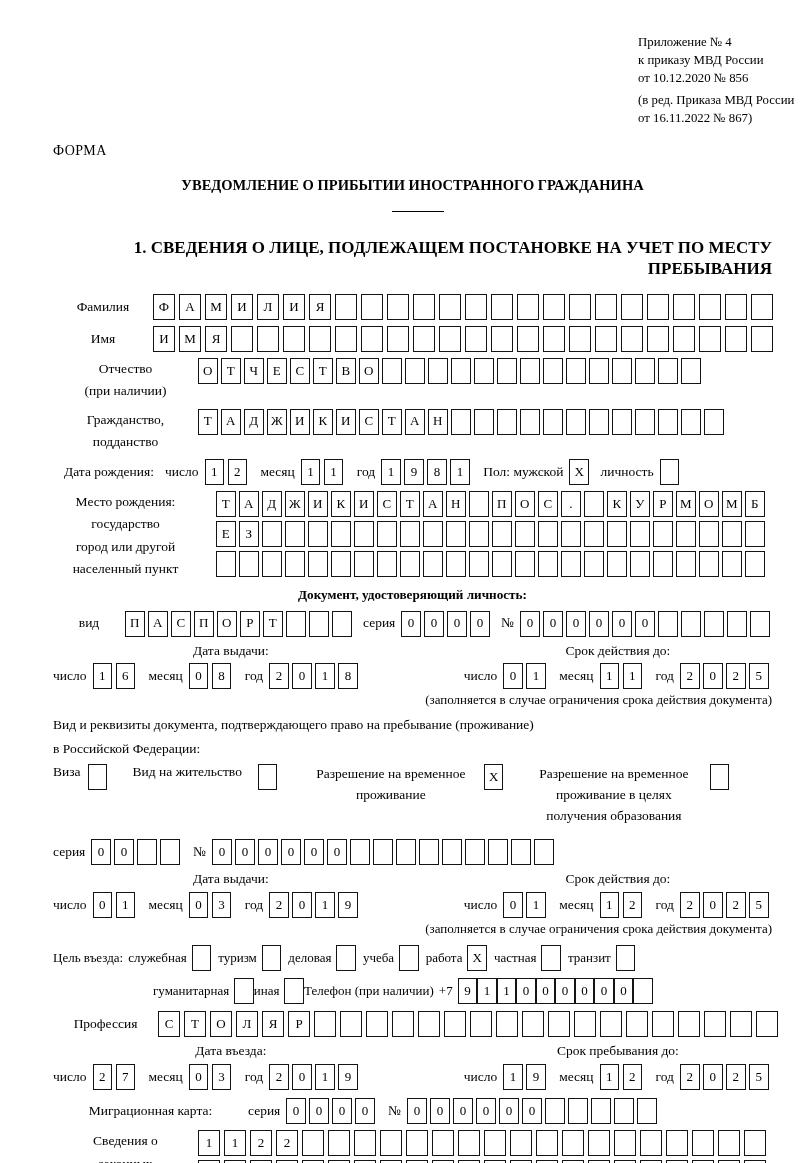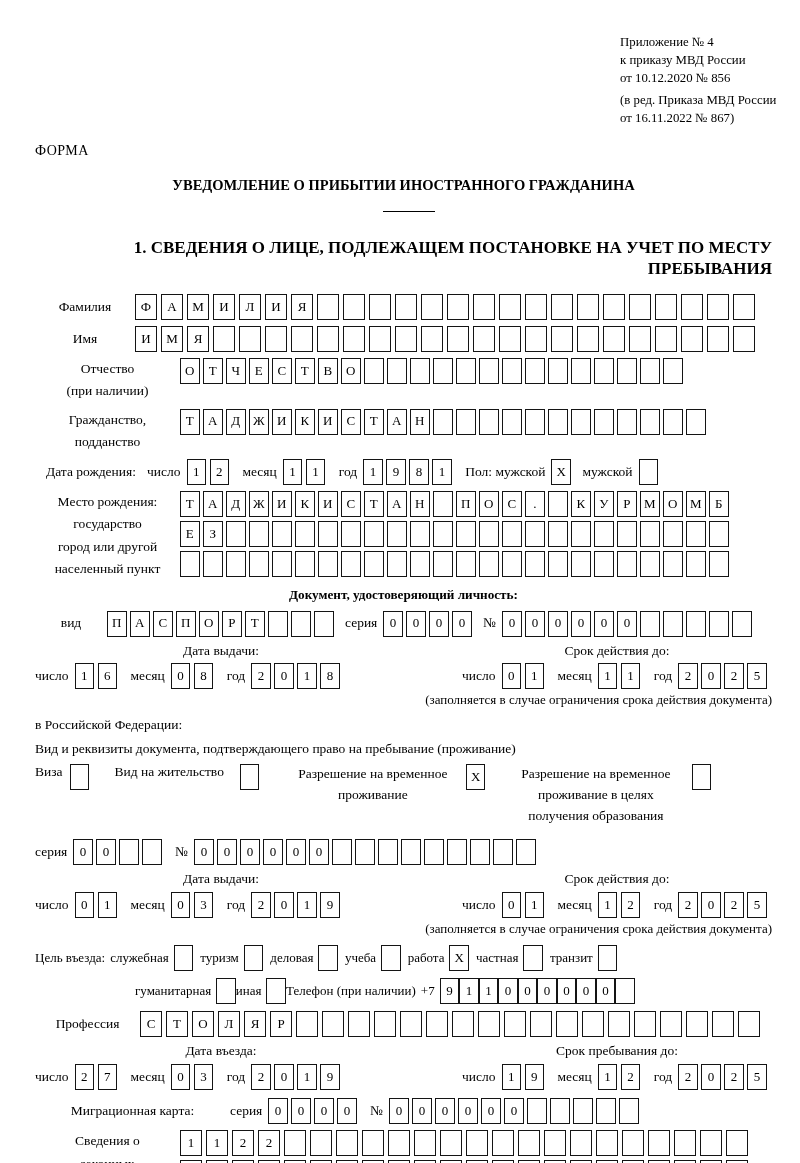--- a/index.html
+++ b/index.html
@@ -2,21 +2,21 @@
 <html><head>
 <meta charset="utf-8">
 <style>
   * { box-sizing: border-box; }
   html,body { margin:0; padding:0; }
   body {
     width:800px; height:1163px; background:#ffffff; color:#000;
     font-family:"Liberation Serif","DejaVu Serif",serif;
     font-size:13.5px; line-height:1.25;
   }
-  .page { width:800px; height:1163px; padding:34px 28px 8px 35px; overflow:hidden; }
+  .page { width:800px; height:1163px; padding:34px 28px 8px 53px; overflow:hidden; }
 
   .appendix { margin-left:585px; width:182px; font-size:12.8px; line-height:1.4; }
   .appendix .ed { margin-top:4px; }
   .forma { text-align:left; font-weight:normal; font-size:14px; margin:14px 2px 16px 0; letter-spacing:.4px; }
 
   .title { text-align:center; font-weight:bold; font-size:14.5px; line-height:1.5; margin-bottom:18px; }
   .uline { display:inline-block; width:52px; border-bottom:1.8px solid #000; margin-left:10px; vertical-align:baseline; }
 
   .sec { font-weight:bold; font-size:17px; text-align:right; margin-bottom:15px; }
 
@@ -229,25 +229,25 @@
       </span>
     <span class="dlbl">год</span>
     <span class="cells gsep">
         <span class="cb">1</span>
         <span class="cb">9</span>
         <span class="cb">8</span>
         <span class="cb">1</span>
       </span>
     <span class="dlbl">Пол: мужской</span>
     <span class="cb">X</span>
-    <span class="dlbl" style="margin-left:8px">мужской</span>
+    <span class="dlbl" style="margin-left:8px">личность</span>
     <span class="cb"></span>
   </div>
 
-  <div class="row top" style="margin-top:6px;">
+  <div class="row top" style="margin-top:6px;gap:18px;">
     <div class="lbl w145 lbl2">
       <div>Место рождения:</div>
       <div>государство</div>
       <div>город или другой</div>
       <div>населенный пункт</div>
     </div>
     <div class="stack">
       <span class="cells">
           <span class="cb">Т</span>
           <span class="cb">А</span>
@@ -409,22 +409,22 @@
             <span class="cb">2</span>
             <span class="cb">0</span>
             <span class="cb">2</span>
             <span class="cb">5</span>
           </span>
       </div>
     </div>
   </div>
   <div class="note">(заполняется в случае ограничения срока действия документа)</div>
 
+  <div class="plain">Вид и реквизиты документа, подтверждающего право на пребывание (проживание)</div>
   <div class="plain">в Российской Федерации:</div>
-  <div class="plain">Вид и реквизиты документа, подтверждающего право на пребывание (проживание)</div>
 
   <div class="opts">
     <div class="pair" style="margin-right:22px">
       <span class="ptxt">Виза</span>
       <span class="cb"></span>
     </div>
     <div class="pair" style="margin-right:24px">
       <span class="ptxt" style="margin-right:16px">Вид на жительство</span>
       <span class="cb"></span>
     </div>

